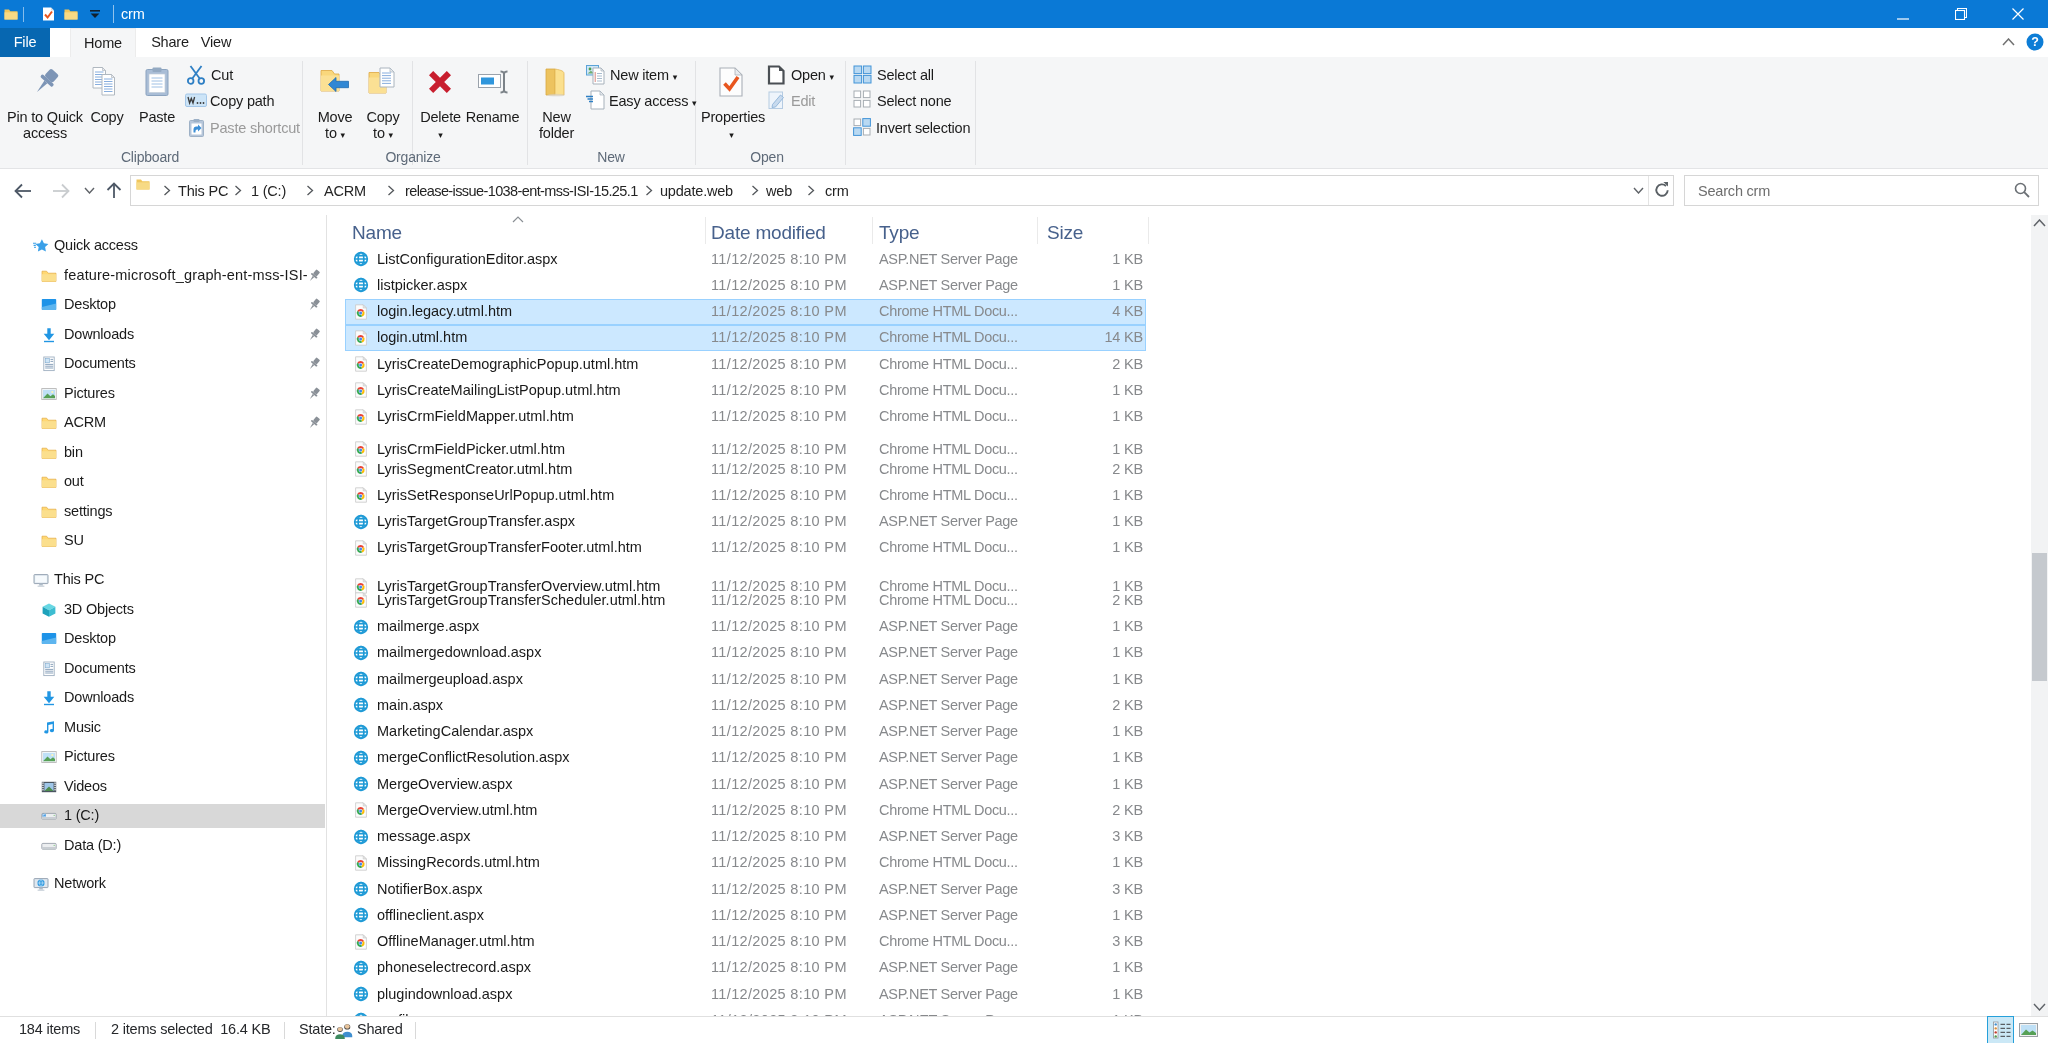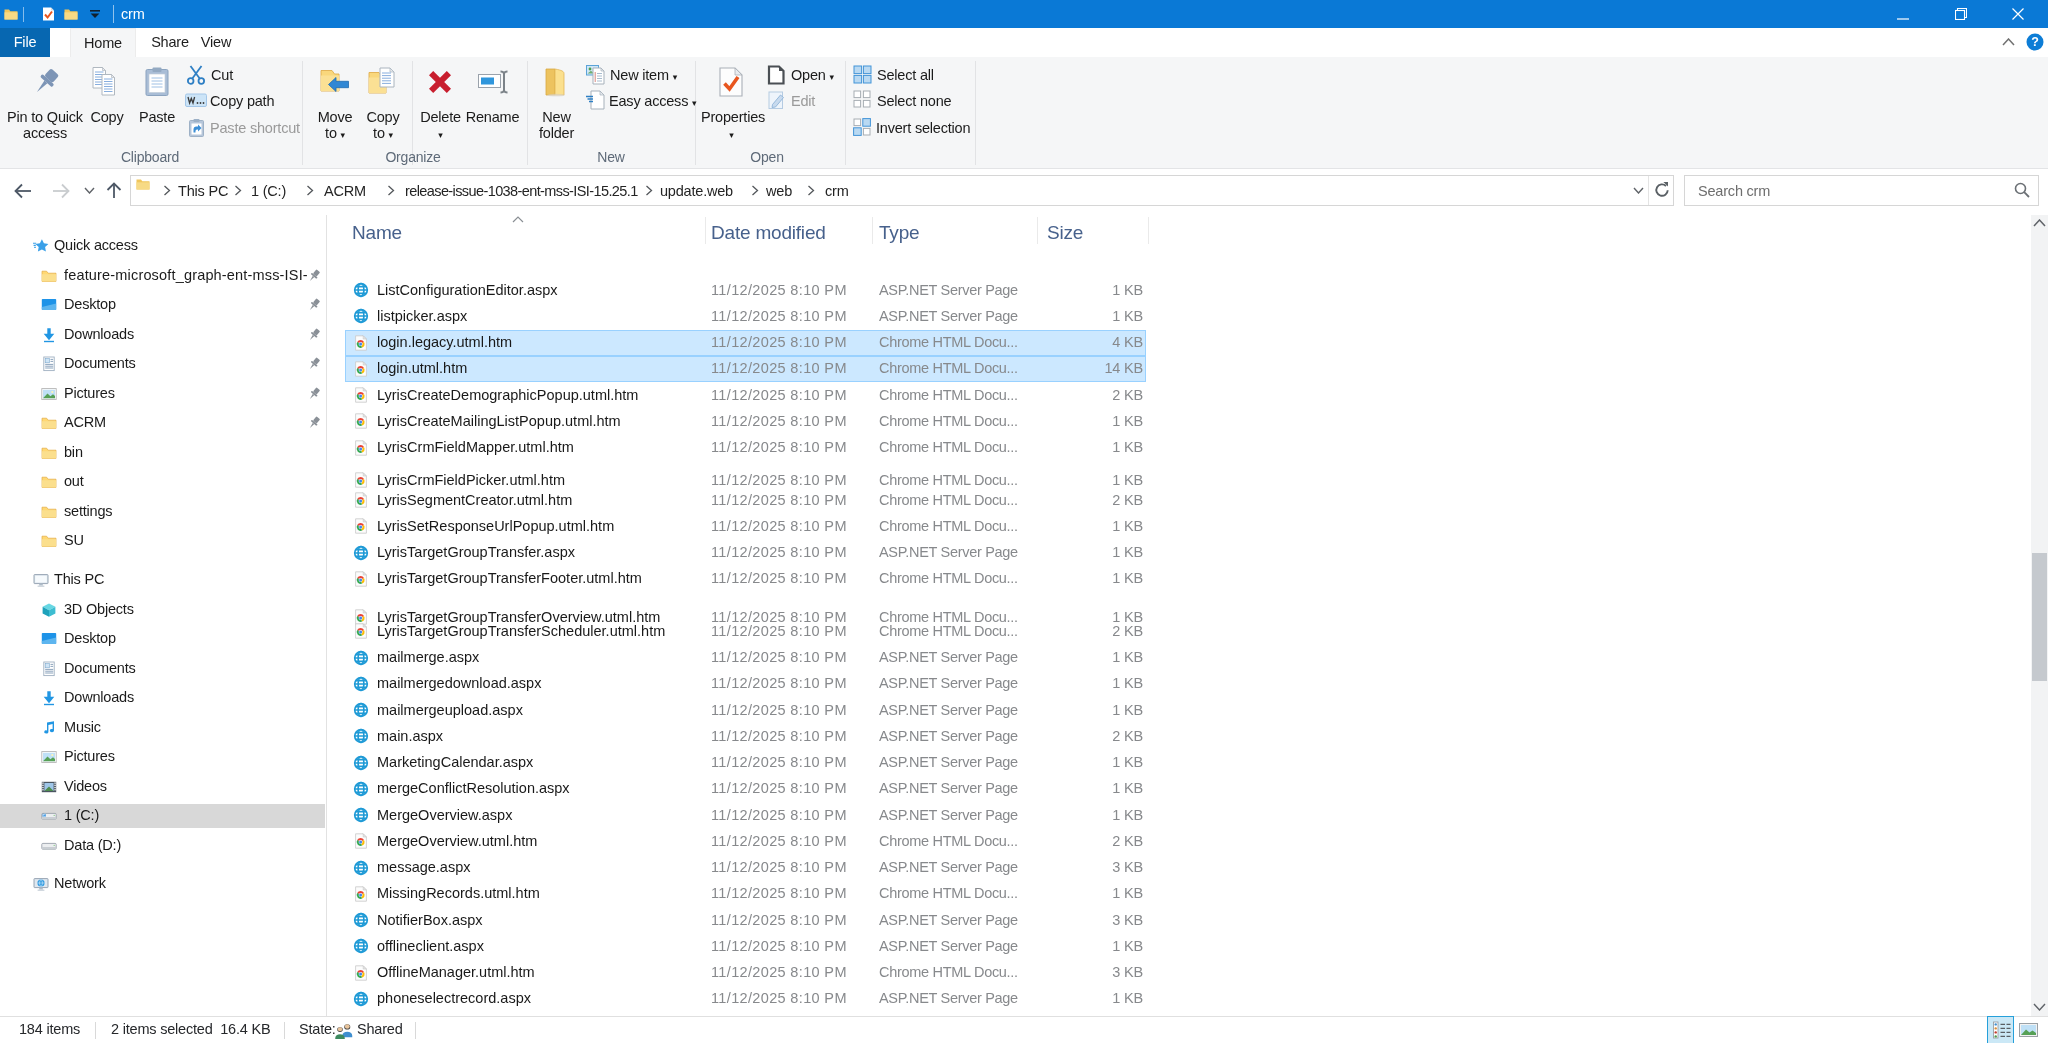--- a/index.html
+++ b/index.html
@@ -18,21 +18,21 @@
  font-size:14px;}
 .rbtxt{position:absolute;text-align:center;color:#1b1b1b;font-size:14.5px;}
 .rstxt{position:absolute;color:#1b1b1b;font-size:14.5px;white-space:nowrap;}
 .gray{color:#9a9a9a;}
 .addrbar{left:0;top:170px;width:2048px;height:45px;background:#fff;}
 .abox{position:absolute;border:1px solid #d6d6d6;background:#fff;}
 .crumbtxt{color:#242424;white-space:nowrap;}
 .hdrtxt{position:absolute;color:#47618c;font-size:19px;white-space:nowrap;}
 .colsep{position:absolute;width:1px;background:#eaeaea;}
 .navitem{position:absolute;white-space:nowrap;color:#1b1b1b;}
-.row{position:relative;height:26.25px;margin-top:31px;}
+.row{position:relative;height:26.25px;}
 .rowin{position:absolute;top:0;left:0;width:100%;height:100%;}
 .sel{background:#cce8ff;border:1px solid #99d1ff;}
 .fname{position:absolute;left:377px;top:4.6px;color:#191919;white-space:nowrap;letter-spacing:0;}
 .fdate{position:absolute;left:711px;top:4.6px;color:#87898c;white-space:nowrap;letter-spacing:0.35px;}
 .ftype{position:absolute;left:879px;top:4.6px;color:#87898c;white-space:nowrap;letter-spacing:-0.3px;}
 .fsize{position:absolute;right:888px;top:4.6px;color:#87898c;white-space:nowrap;}
 .statusbar{left:0;top:1016px;width:2048px;height:27px;background:#fff;
  border-top:1px solid #e0e0e0;}
 .sdiv{position:absolute;top:5px;height:17px;width:1px;background:#d9d9d9;}
 .stxt{position:absolute;top:4px;color:#26282b;font-size:14.5px;white-space:nowrap;}

